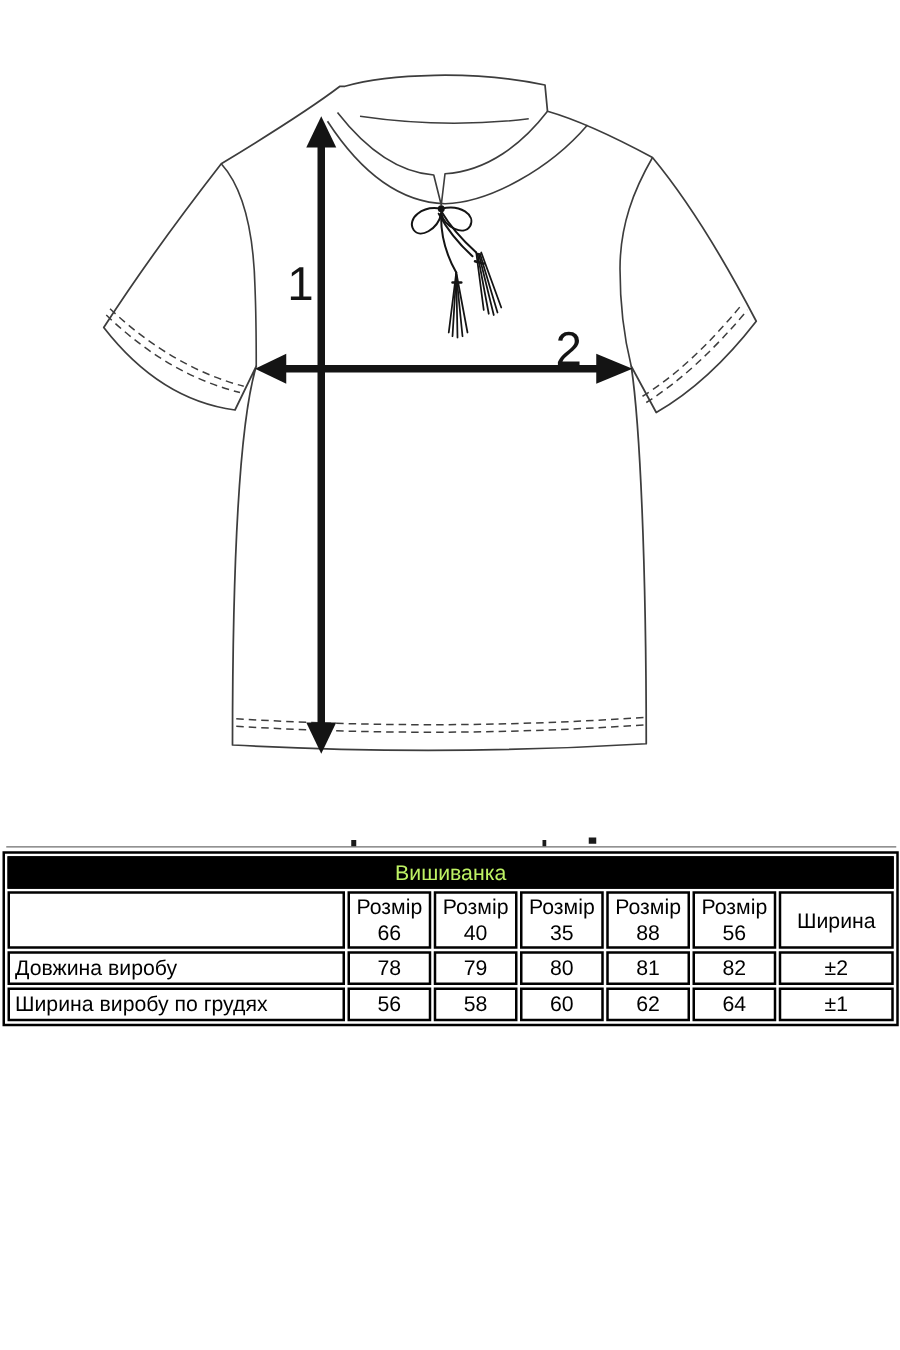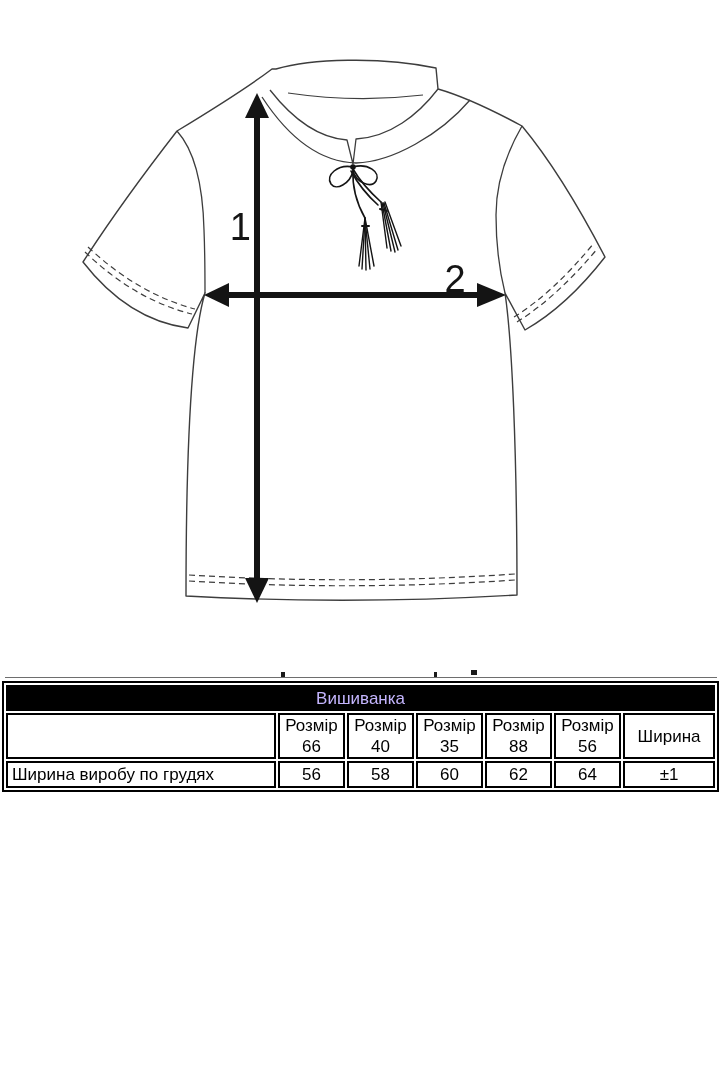--- a/index.html
+++ b/index.html
@@ -48,21 +48,21 @@
     font-size: 17px;
     font-weight: normal;
     text-align: center;
     vertical-align: middle;
     padding: 0;
     line-height: 21px;
     overflow: hidden;
   }
   .size-table th.title-cell {
     background: #000;
-    color: #c4b5fd;
+    color: #bef264;
     height: 22px;
     border: 2px solid #000;
   }
   .size-table .header-row td {
     height: 42px;
   }
   .size-table .data-row td {
     height: 23px;
   }
   .size-table td.label-cell {
@@ -193,20 +193,29 @@
         <span class="size-col-line">Розмір</span>
         <span class="size-col-line">88</span>
       </td>
       <td>
         <span class="size-col-line">Розмір</span>
         <span class="size-col-line">56</span>
       </td>
       <td>Ширина</td>
     </tr>
     <tr class="data-row">
+      <td class="label-cell">Довжина виробу</td>
+      <td>78</td>
+      <td>79</td>
+      <td>80</td>
+      <td>81</td>
+      <td>82</td>
+      <td>±2</td>
+    </tr>
+    <tr class="data-row">
       <td class="label-cell">Ширина виробу по грудях</td>
       <td>56</td>
       <td>58</td>
       <td>60</td>
       <td>62</td>
       <td>64</td>
       <td>±1</td>
     </tr>
   </tbody>
 </table>

